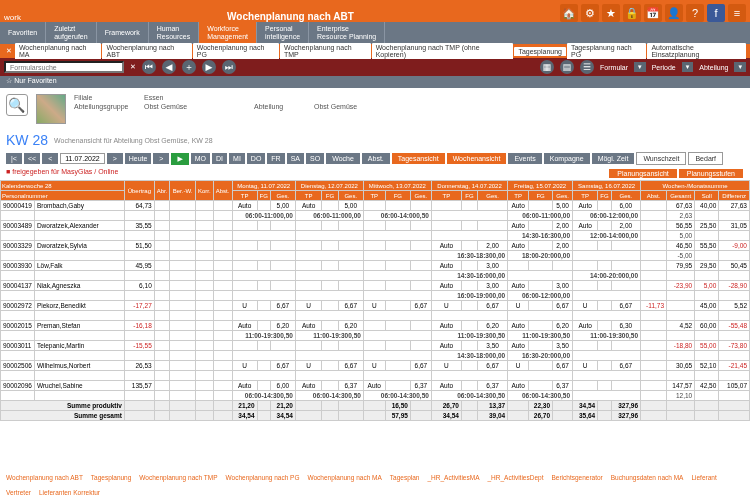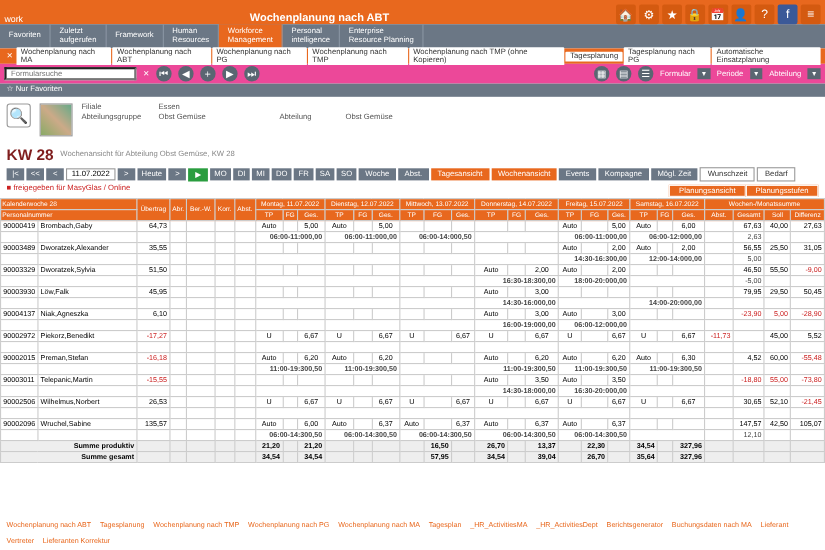--- a/index.html
+++ b/index.html
@@ -8,33 +8,33 @@
 .topbar .title{flex:1;text-align:center;font-size:10px;font-weight:bold}
 .topbar .icons{display:flex;gap:3px}
 .topbar .icons span{width:18px;height:18px;background:#d45a10;display:flex;align-items:center;justify-content:center;border-radius:2px;font-size:11px}
 .topbar .icons span.fb{background:#3b5998}
 .menubar{background:#6b7785;height:22px;display:flex;color:#fff;font-size:7px}
 .menubar>div{padding:2px 8px;border-right:1px solid #8a95a3;display:flex;flex-direction:column;justify-content:center;align-items:center;line-height:1.1}
 .menubar>div.active{background:#e8681e}
 .tabbar{background:#e8681e;height:14px;display:flex;align-items:center;font-size:7px;color:#fff;padding:0 4px;gap:1px}
 .tabbar span{background:#fff;color:#333;padding:1px 4px;border-radius:1px 1px 0 0}
 .tabbar span.close{background:#e8681e;color:#fff;padding:0 2px}
-.toolbar{background:#ec4899;height:18px;display:flex;align-items:center;padding:0 4px;gap:6px;color:#fff;font-size:7px}
+.toolbar{background:#7f1d1d;height:18px;display:flex;align-items:center;padding:0 4px;gap:6px;color:#fff;font-size:7px}
 .toolbar .search{background:#fff;color:#333;padding:2px 4px;width:120px;height:12px;font-size:7px}
 .toolbar .navbtn{width:14px;height:14px;background:#5a6672;display:flex;align-items:center;justify-content:center;border-radius:7px;font-size:9px}
 .toolbar .sep{flex:1}
 .toolbar .lbl{font-size:7px}
 .toolbar .dd{background:#5a6672;padding:1px 4px}
 .breadcrumb{background:#6b7785;height:12px;color:#fff;font-size:7px;padding:1px 6px}
 .filterrow{display:flex;align-items:flex-start;padding:6px;gap:8px;font-size:8px}
 .filterrow .mag{width:22px;height:22px;border:1px solid #999;border-radius:3px;display:flex;align-items:center;justify-content:center;font-size:14px;color:#666}
 .filterrow .thumb{width:30px;height:30px;background:linear-gradient(45deg,#8a6,#ca8,#6a8);border:1px solid #999}
 .filterrow .flds{display:grid;grid-template-columns:60px 100px 50px 120px;gap:2px 10px;font-size:7px;color:#555}
 .kwrow{display:flex;align-items:center;padding:2px 6px;gap:6px;font-size:7px}
-.kwrow .kw{color:#7f1d1d;font-size:14px;font-weight:bold}
+.kwrow .kw{color:#3b82f6;font-size:14px;font-weight:normal}
 .kwrow .sub{color:#888;font-size:7px}
 .navrow{display:flex;align-items:center;padding:2px 6px;gap:2px;font-size:7px}
 .navrow .btn{background:#6b7785;color:#fff;padding:2px 4px;min-width:16px;text-align:center}
 .navrow .date{background:#fff;border:1px solid #999;padding:1px 4px}
 .navrow .go{background:#2a9d3f;color:#fff;padding:2px 6px}
 .navrow .day{background:#6b7785;color:#fff;padding:2px 4px}
 .navrow .wbtn{background:#6b7785;color:#fff;padding:2px 6px}
 .navrow .obtn{background:#e8681e;color:#fff;padding:2px 6px}
 .navrow .wbtn2{background:#fff;border:1px solid #999;color:#333;padding:2px 6px}
 .legendrow{display:flex;font-size:7px;padding:1px 6px;gap:8px}

